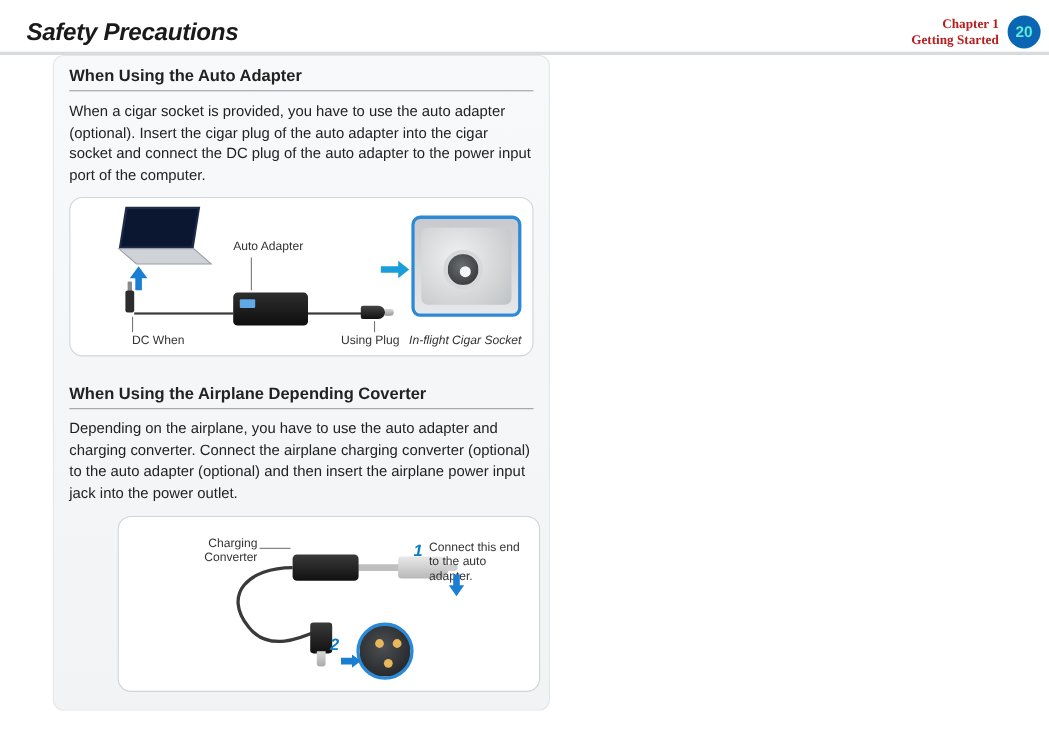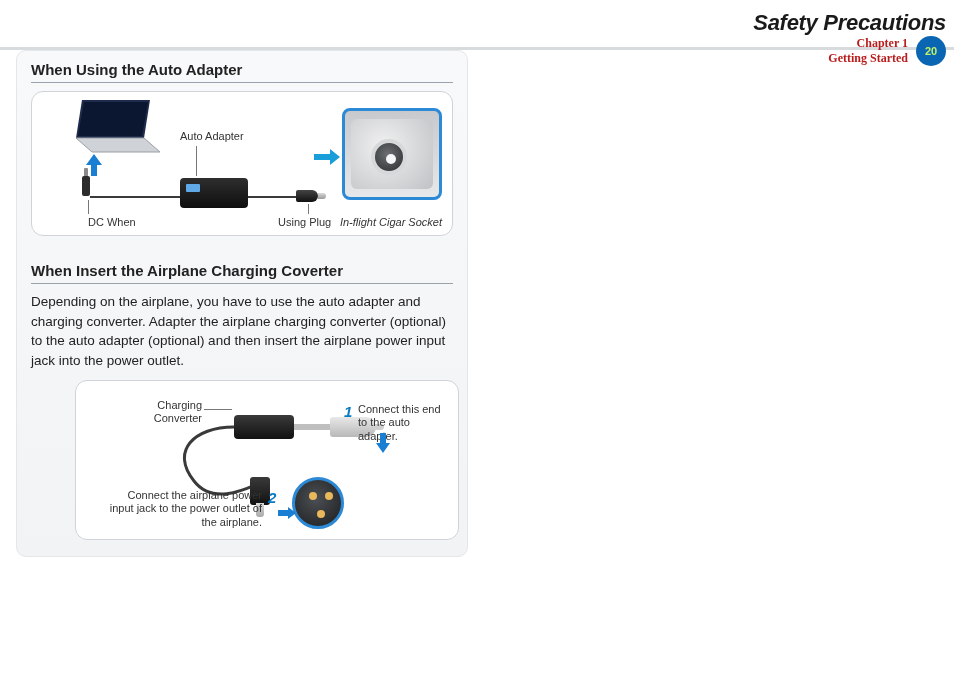--- a/index.html
+++ b/index.html
@@ -6,26 +6,25 @@
   body {
     font-family: "Segoe UI", "Myriad Pro", Arial, sans-serif;
     background: #ffffff;
     width: 954px;
     height: 677px;
     overflow: hidden;
     position: relative;
   }
   .header {
     display: flex;
-    align-items: flex-end;
+    align-items: center;
     justify-content: space-between;
     padding: 10px 8px 0 24px;
     border-bottom: 3px solid #d7dbde;
     height: 50px;
-    flex-direction: column;
   }
   .page-title {
     font-size: 22px;
     font-weight: 700;
     font-style: italic;
     color: #1a1a1a;
     letter-spacing: -0.3px;
   }
   .chapter-box {
     display: flex;
@@ -38,32 +37,33 @@
     font-weight: 700;
     font-size: 12px;
     line-height: 1.25;
     font-family: Liberation Serif, serif;
   }
   .page-circle {
     width: 30px;
     height: 30px;
     border-radius: 50%;
     background: #0a66b3;
-    color: #bef264;
+    color: #5eead4;
     font-weight: 700;
-    font-size: 11px;
+    font-size: 14px;
     display: flex;
     align-items: center;
     justify-content: center;
   }
 
   .content {
     padding: 0 0 0 16px;
     display: flex;
     gap: 30px;
+    margin-left: 32px;
   }
 
   .column {
     width: 452px;
     background: linear-gradient(to bottom, #f8f9fa, #f2f3f4);
     border: 1px solid #e4e6e8;
     border-radius: 10px;
     padding: 10px 14px 14px 14px;
   }
 
@@ -310,20 +310,21 @@
       <div>Getting Started</div>
     </div>
     <div class="page-circle">20</div>
   </div>
 </div>
 
 <div class="content">
   <div class="column">
 
     <div class="section-heading">When Using the Auto Adapter</div>
+    <p class="body-text">When a cigar socket is provided, you have to use the auto adapter (optional). Insert the cigar plug of the auto adapter into the cigar socket and connect the DC plug of the auto adapter to the power input port of the computer.</p>
 
     <div class="figure">
 
       <div class="laptop">
         <svg width="90" height="60" viewBox="0 0 90 60">
           <polygon points="10,2 78,2 72,40 4,40" fill="#1e2b4a"></polygon>
           <polygon points="12,4 76,4 70,38 6,38" fill="#0b1730"></polygon>
           <polygon points="4,40 72,40 88,54 20,54" fill="#cfd2d6"></polygon>
           <polygon points="4,40 72,40 88,54 20,54" fill="none" stroke="#9aa0a6"></polygon>
         </svg>
@@ -351,22 +352,22 @@
         <div class="metal"></div>
         <div class="socket"></div>
       </div>
 
       <div class="fig-label lbl-auto-adapter">Auto Adapter</div>
       <div class="fig-label lbl-dcplug">DC When</div>
       <div class="fig-label lbl-cigar">Using Plug</div>
       <div class="fig-label lbl-inflight">In-flight Cigar Socket</div>
     </div>
 
-    <div class="section-heading">When Insert the Airplane Charging Coverter</div>
-    <p class="body-text">Depending on the airplane, you have to use the auto adapter and charging converter. Adapter the airplane charging converter (optional) to the auto adapter (optional) and then insert the airplane power input jack into the power outlet.</p>
+    <div class="section-heading">When Using the Airplane Depending Coverter</div>
+    <p class="body-text">Depending on the airplane, you have to use the auto adapter and charging converter. Connect the airplane charging converter (optional) to the auto adapter (optional) and then insert the airplane power input jack into the power outlet.</p>
 
     <div class="figure figure2">
       <svg class="curve-cable" viewBox="0 0 210 110">
         <path d="M70 16 C 30 16, 6 40, 30 70 C 50 96, 86 76, 96 72" fill="none" stroke="#3a3a3a" stroke-width="3"></path>
         <line x1="128" y1="16" x2="168" y2="16" stroke="#bfbfbf" stroke-width="6"></line>
       </svg>
       <div class="converter-body"></div>
       <div class="plug-right"></div>
       <div class="jack-body"></div>
       <div class="jack-pin"></div>
@@ -380,21 +381,20 @@
 
       <div class="step-num s1">1</div>
       <div class="f2-label f2-connect1">Connect this end to the auto adapter.</div>
       <span class="step1-arrow">
         <svg width="14" height="20" viewBox="0 0 14 20">
             <path d="M4 0 L10 0 L10 10 L14 10 L7 20 L0 10 L4 10 Z" fill="#1a7fd3"></path>
           </svg>
       </span>
 
       <div class="step-num s2">2</div>
-      <div class="f2-label f2-connect2">Connect the airplane power input jack to the power outlet of the airplane.</div>
       <span class="step2-arrow">
         <svg width="18" height="12" viewBox="0 0 18 12">
             <path d="M0 3 L10 3 L10 0 L18 6 L10 12 L10 9 L0 9 Z" fill="#1a7fd3"></path>
           </svg>
       </span>
     </div>
 
   </div>
 </div>
 

